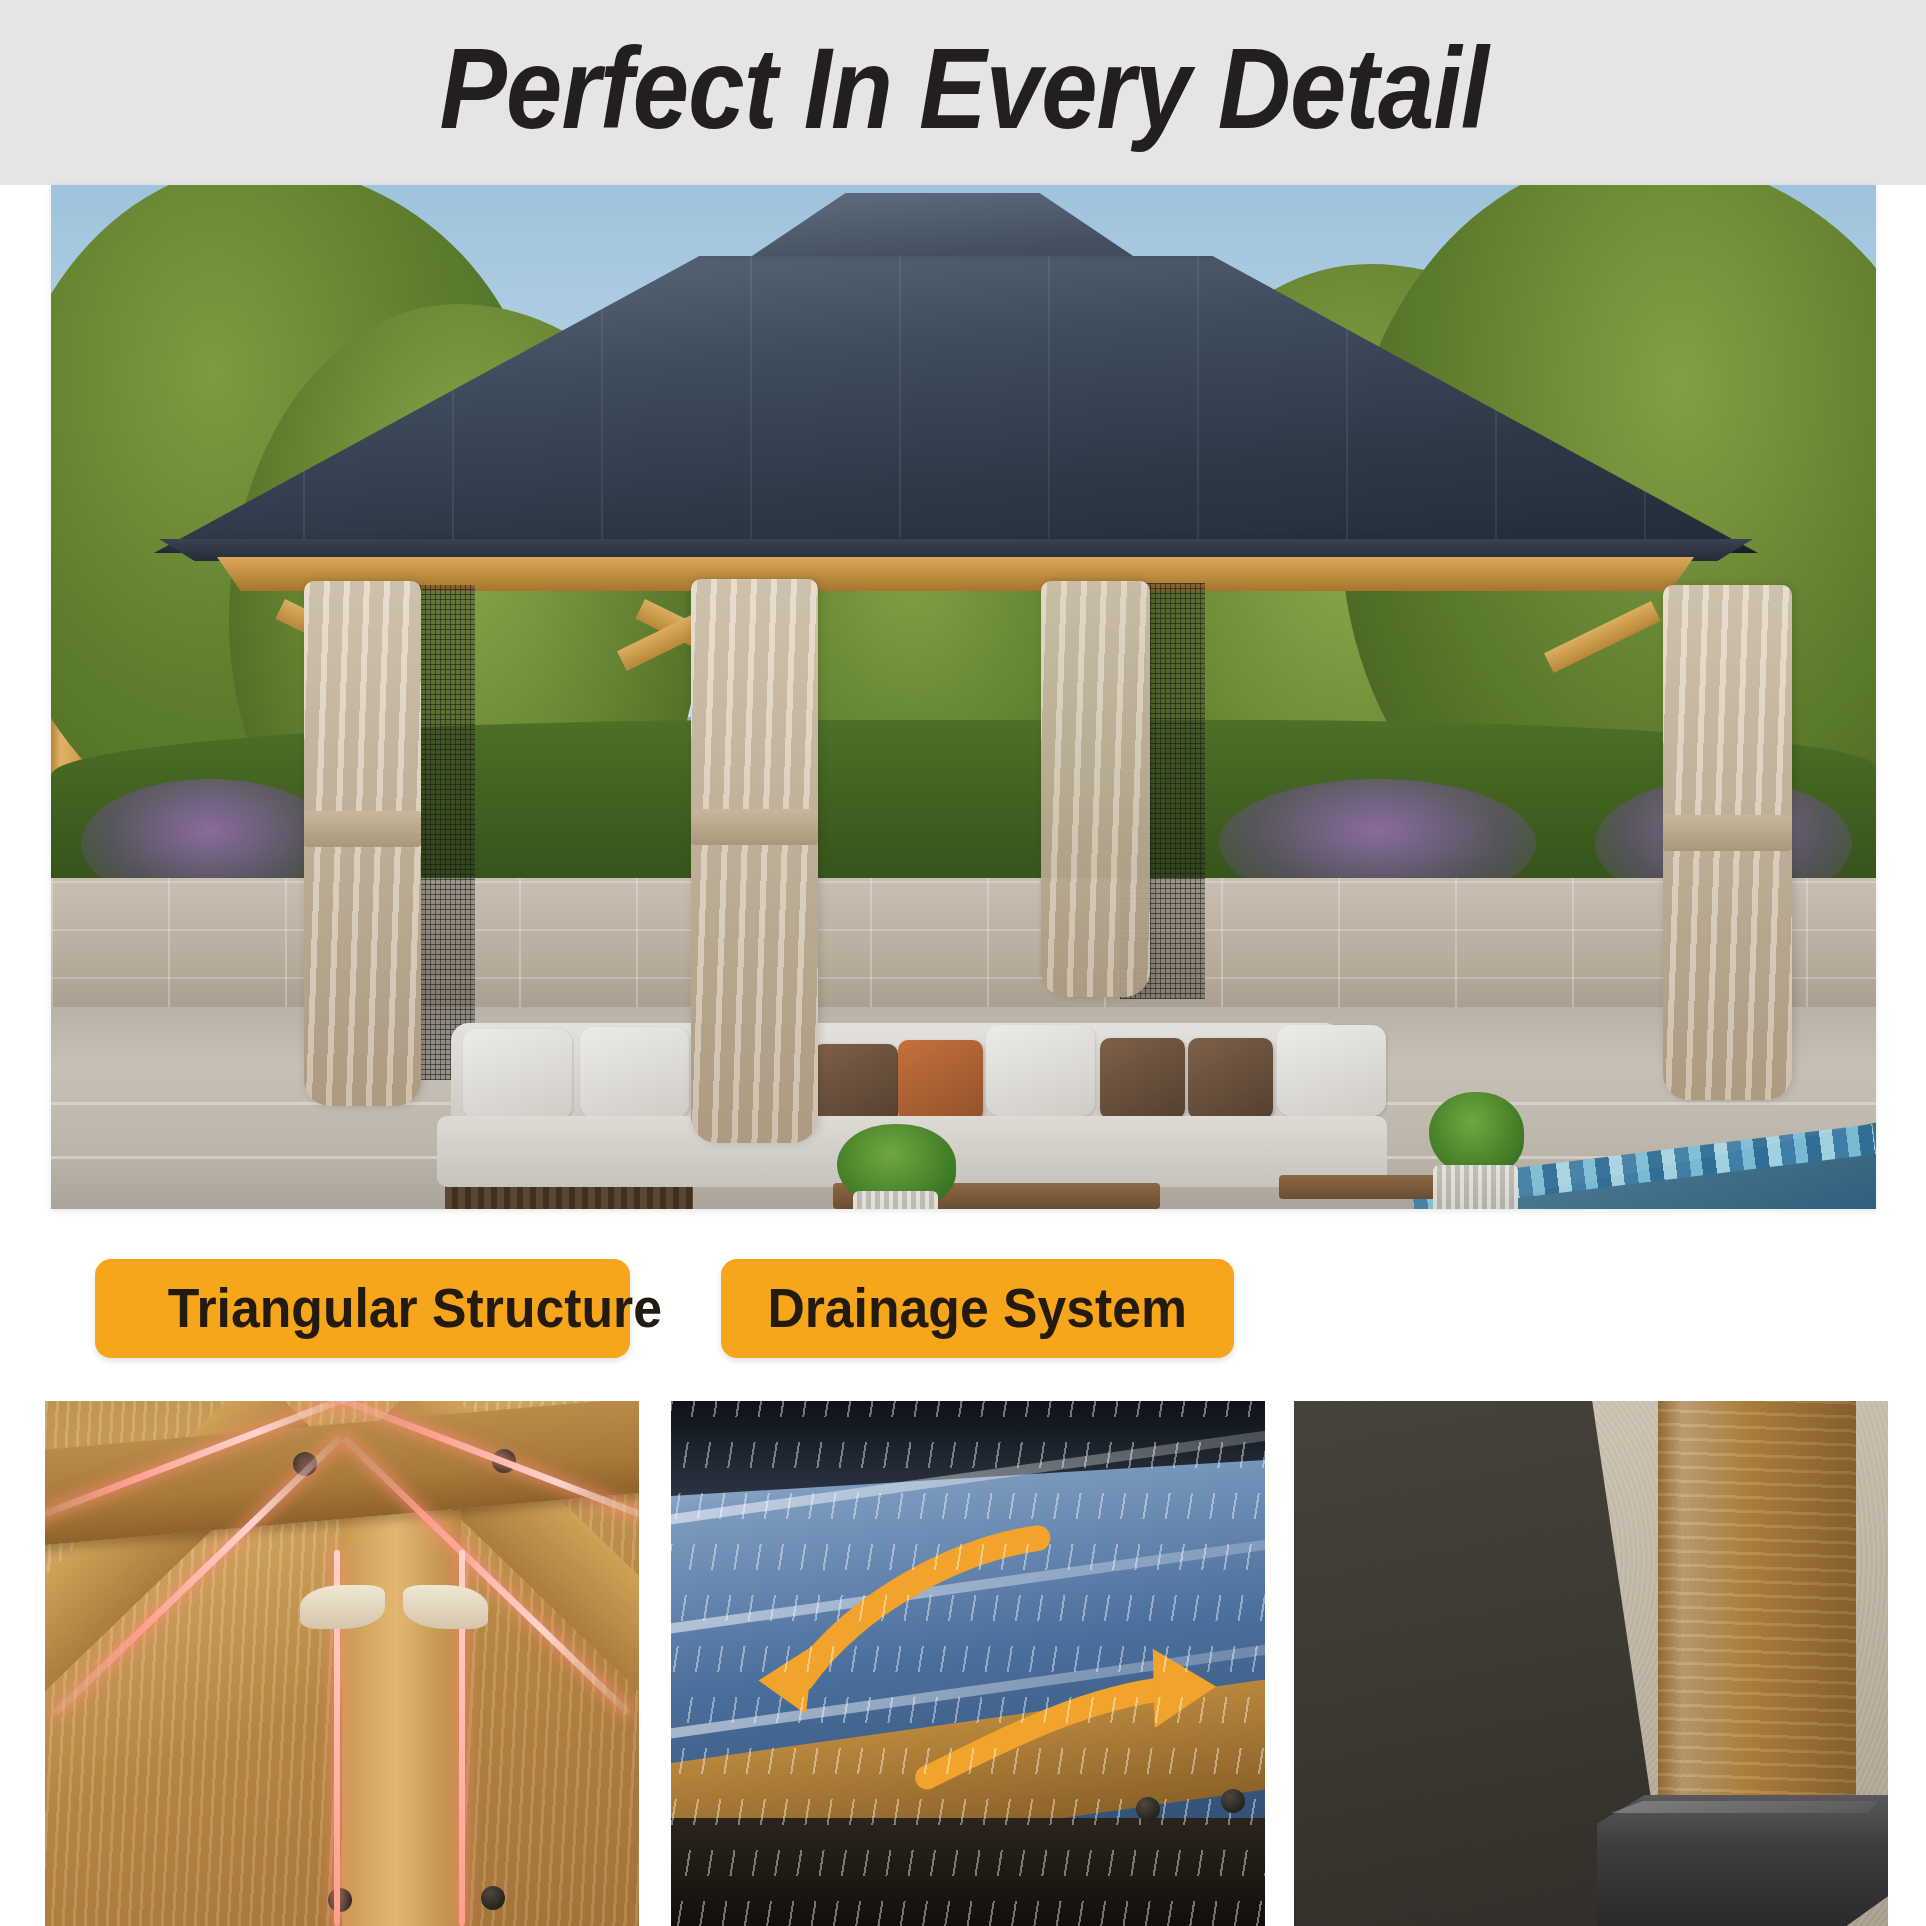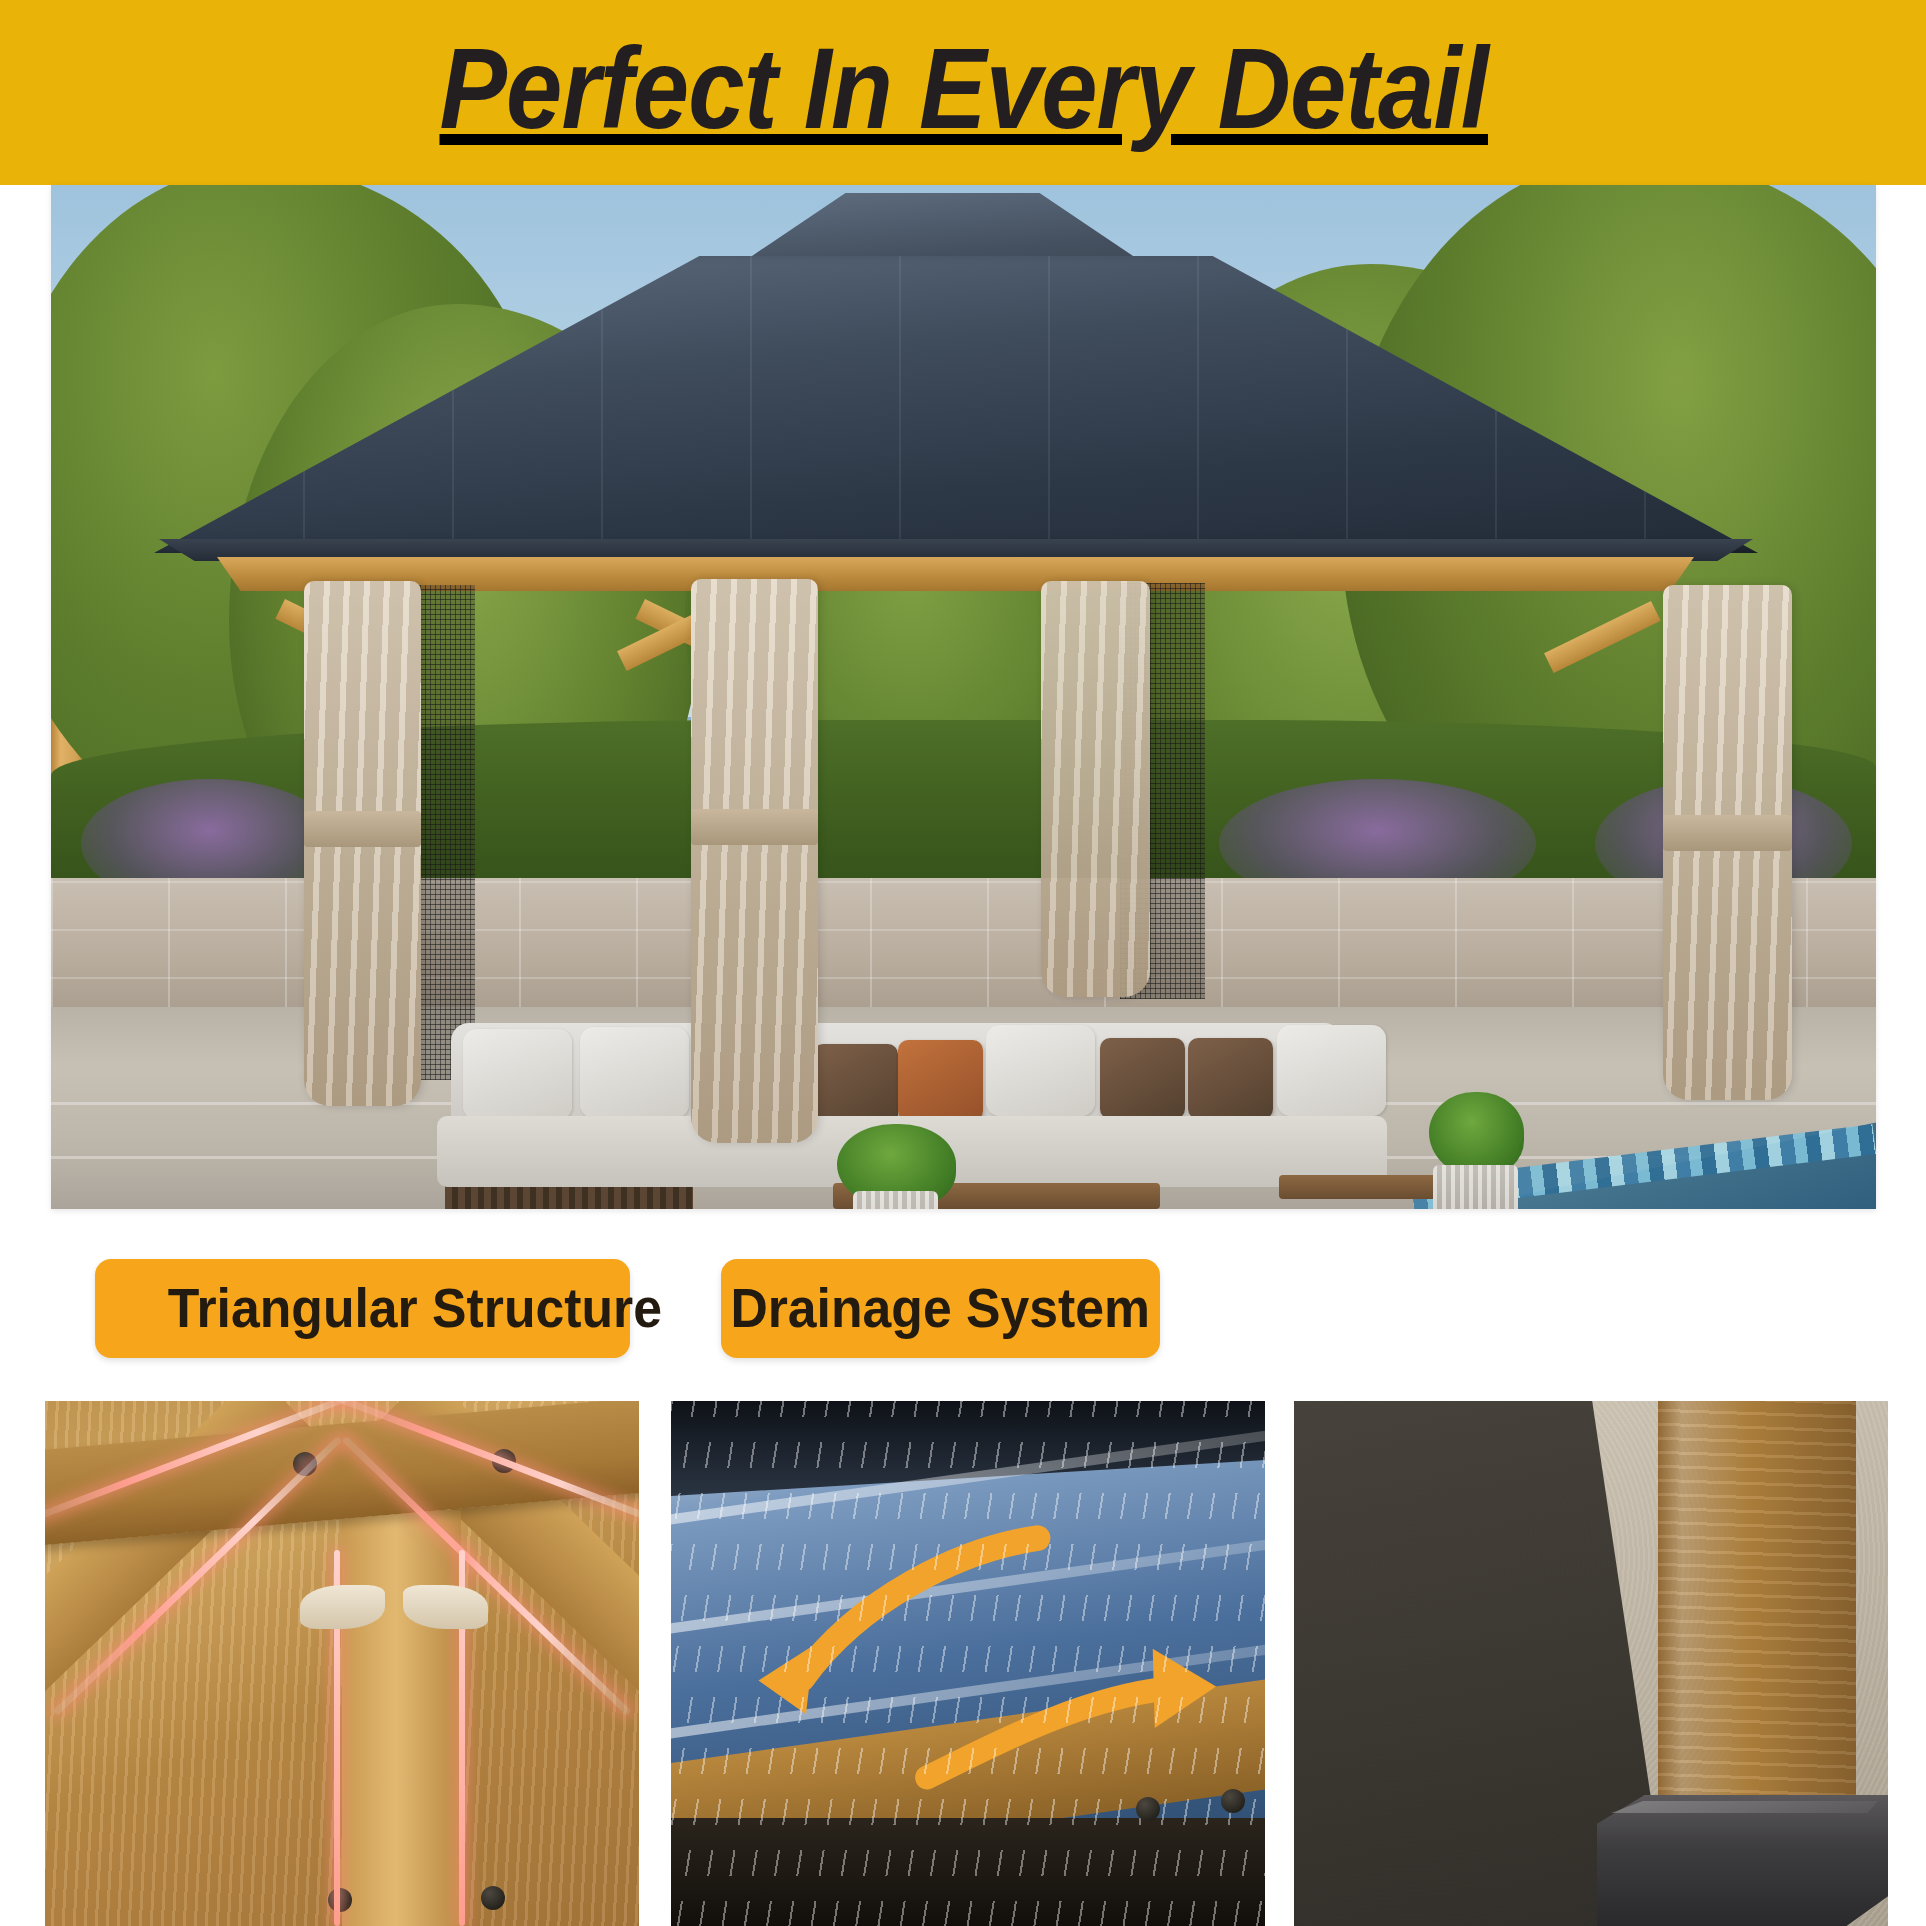--- a/index.html
+++ b/index.html
@@ -9,22 +9,21 @@
     font-family:"Liberation Sans", sans-serif;
     position:relative;
     overflow:hidden;
   }
 
   
   .headline-bar {
     position:absolute;
     left:0; top:0; width:1927px; height:185px;
     display:flex; align-items:center; justify-content:center;
-    background:#eab308;
-    text-decoration:underline;
+    background:#e5e5e5;
   }
   .headline {
     font-family:"Liberation Sans Narrow","Liberation Sans", sans-serif;
     font-weight:bold;
     font-style:italic;
     font-size:115px;
     letter-spacing:-1px;
     color:#231f20;
     transform:scaleX(0.88);
     transform-origin:center;
@@ -241,21 +240,21 @@
     left:16px; top:1259px; width:1927px; height:99px;
   }
   .badge {
     position:absolute; top:0; height:99px;
     background:#f7a61b;
     border-radius:16px;
     display:flex; align-items:center;
     box-shadow:0 3px 6px rgba(0,0,0,0.12);
   }
   .badge.b-1 { left:79px;   width:535px; justify-content:flex-start; padding-left:57px; }
-  .badge.b-2 { left:705px;  width:439px; justify-content:center; }
+  .badge.b-2 { left:705px;  width:513px; justify-content:center; }
   .badge.b-3 { left:1332px; width:520px; justify-content:center; }
   .badge-label {
     font-family:"Liberation Sans Narrow","Liberation Sans", sans-serif;
     font-weight:bold;
     font-size:55px;
     color:#231a10;
     letter-spacing:0px;
     white-space:nowrap;
     line-height:1;
     transform:scaleX(0.94);

